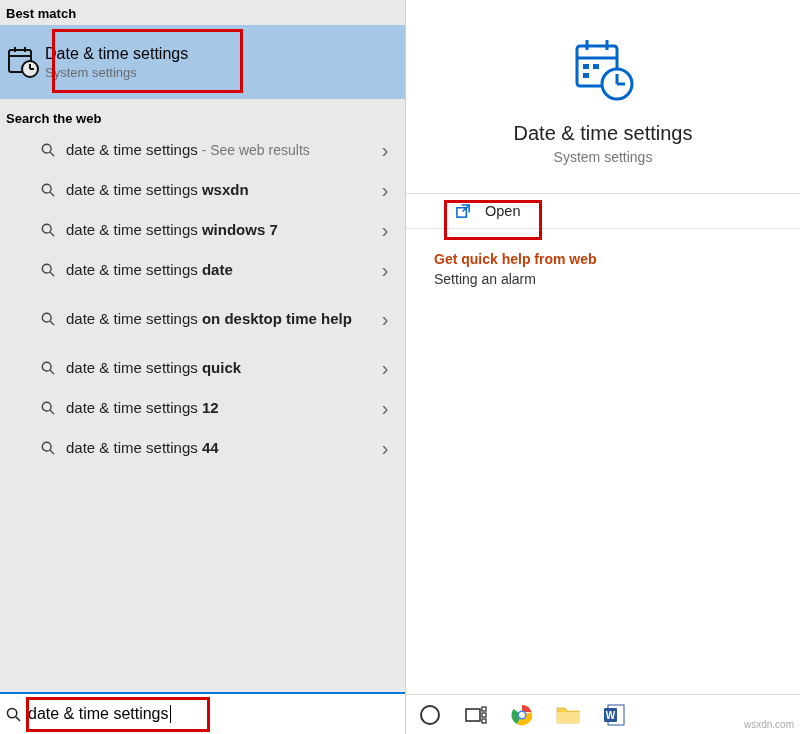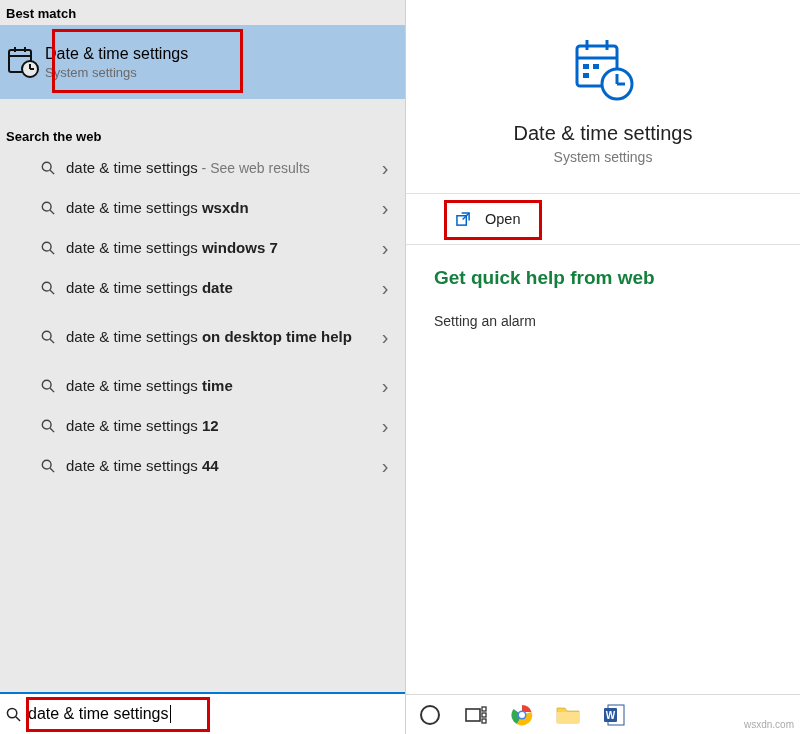--- a/index.html
+++ b/index.html
@@ -31,27 +31,27 @@
 .highlight-box-sb { position: absolute; left: 26px; top: 3px; width: 184px; height: 35px; border: 3px solid #d40000; pointer-events: none; }
 .caret { display:inline-block; width:1px; height:18px; background:#000; vertical-align:middle; margin-left:1px; }
 
 
 .right { flex: 1; background: #fff; display: flex; flex-direction: column; }
 .hero { display: flex; flex-direction: column; align-items: center; padding-top: 36px; padding-bottom: 28px; }
 .hero-icon { color: #0066cc; }
 .hero-title { font-size: 20px; color: #222; margin-top: 18px; }
 .hero-sub { font-size: 14px; color: #777; margin-top: 4px; }
 
-.action-row { height: 52px; border-top: 1px solid #e0e0e0; border-bottom: 1px solid #e0e0e0; display: flex; align-items: center; padding-left: 50px; position: relative; }
+.action-row { height: 36px; border-top: 1px solid #e0e0e0; border-bottom: 1px solid #e0e0e0; display: flex; align-items: center; padding-left: 50px; position: relative; }
 .action-row .ar-icon { color: #0066cc; font-size: 15px; margin-right: 14px; }
 .action-row .ar-label { font-size: 14.5px; color: #222; }
 .highlight-box-open { position: absolute; left: 38px; top: 6px; width: 98px; height: 40px; border: 3px solid #d40000; pointer-events: none; }
 
 .help-section { padding: 22px 28px; }
-.help-title { font-size: 19px; font-weight: 600; color: #15803d; margin-bottom: 24px; }
+.help-title { font-size: 14px; font-weight: 600; color: #c2410c; margin-bottom: 4px; }
 .help-link { font-size: 14px; color: #333; }
 
 .taskbar { height: 40px; border-top: 1px solid #d9d9d9; display: flex; align-items: center; padding: 0 10px; gap: 18px; background:#fff; }
 .tb-item { width: 28px; height: 28px; display: flex; align-items: center; justify-content: center; }
 .watermark { position:absolute; bottom:4px; right:6px; font-size:10px; color:#aaa; }
 
 svg { display:block; }
 </style>
 </head>
 <body>
@@ -73,21 +73,21 @@
           <line x1="24" y1="24" x2="28" y2="24" stroke="#111" stroke-width="2"></line>
         </svg>
       </div>
       <div class="bm-text">
         <div class="bm-title">Date &amp; time settings</div>
         <div class="bm-sub">System settings</div>
       </div>
       <div class="highlight-box-bm"></div>
     </div>
 
-    <div class="section-header" style="margin-top:24px">Search the web</div>
+    <div class="section-header" style="margin-top:6px">Search the web</div>
 
     <div class="web-list" id="web-list">
         <div class="web-item">
           <span class="wi-icon">
             <svg width="14" height="14" viewBox="0 0 16 16">
               <circle cx="6.5" cy="6.5" r="5" fill="none" stroke="#444" stroke-width="1.6"></circle>
               <line x1="10.5" y1="10.5" x2="15" y2="15" stroke="#444" stroke-width="1.6"></line>
             </svg>
           </span>
           <span class="wi-text">date &amp; time settings<span class="gray"> - See web results</span></span>
@@ -133,21 +133,21 @@
           <span class="wi-text">date &amp; time settings <span class="bold">on desktop time help</span></span>
           <span class="wi-chevron" style="font-size: 20px;">›</span>
         </div>
         <div class="web-item">
           <span class="wi-icon">
             <svg width="14" height="14" viewBox="0 0 16 16">
               <circle cx="6.5" cy="6.5" r="5" fill="none" stroke="#444" stroke-width="1.6"></circle>
               <line x1="10.5" y1="10.5" x2="15" y2="15" stroke="#444" stroke-width="1.6"></line>
             </svg>
           </span>
-          <span class="wi-text">date &amp; time settings <span class="bold">time</span></span>
+          <span class="wi-text">date &amp; time settings <span class="bold">quick</span></span>
           <span class="wi-chevron" style="font-size: 20px;">›</span>
         </div>
         <div class="web-item">
           <span class="wi-icon">
             <svg width="14" height="14" viewBox="0 0 16 16">
               <circle cx="6.5" cy="6.5" r="5" fill="none" stroke="#444" stroke-width="1.6"></circle>
               <line x1="10.5" y1="10.5" x2="15" y2="15" stroke="#444" stroke-width="1.6"></line>
             </svg>
           </span>
           <span class="wi-text">date &amp; time settings <span class="bold">12</span></span>

